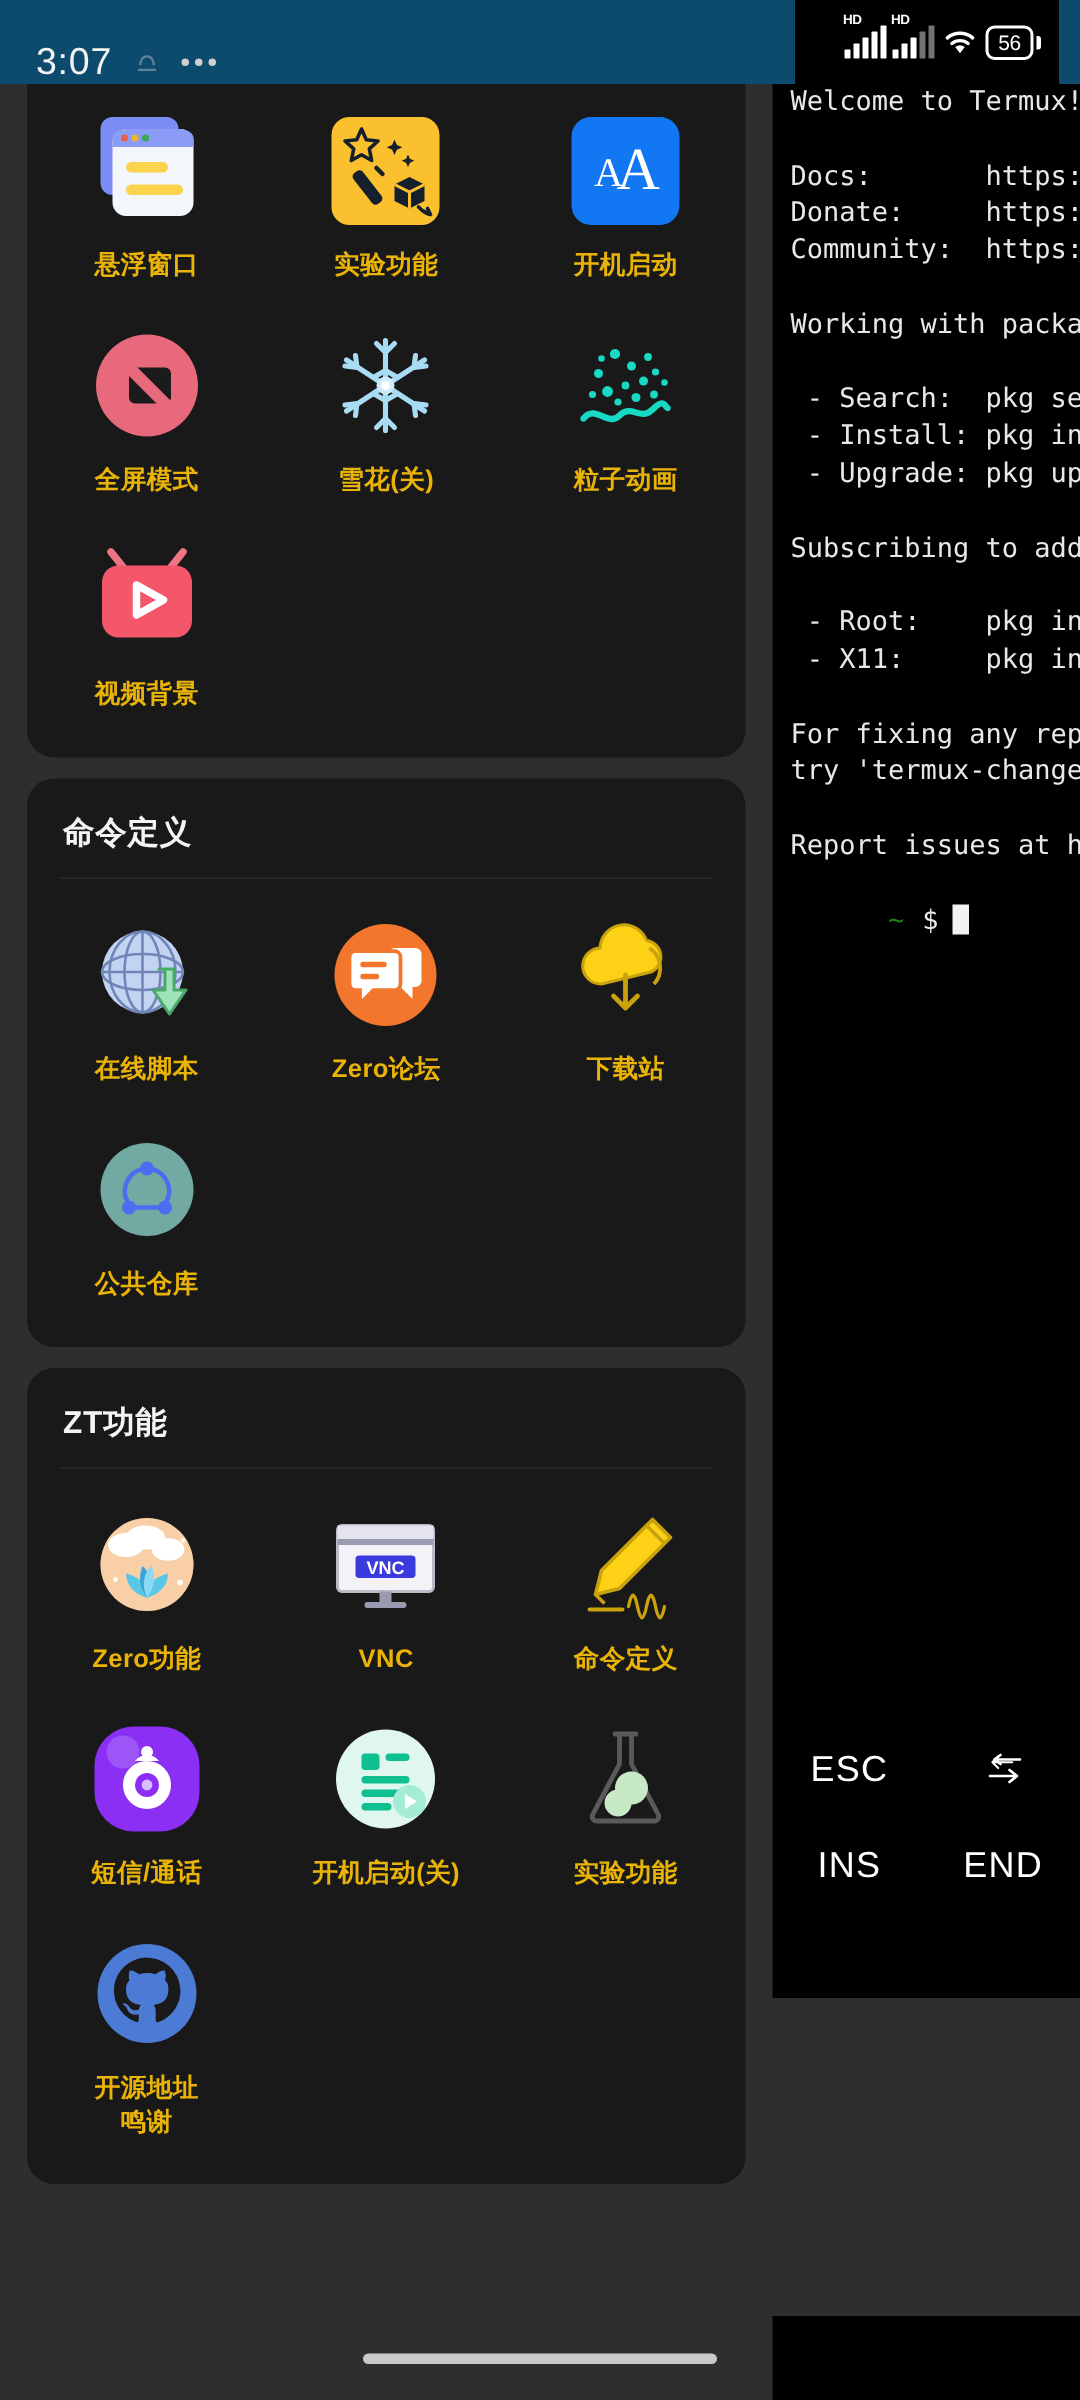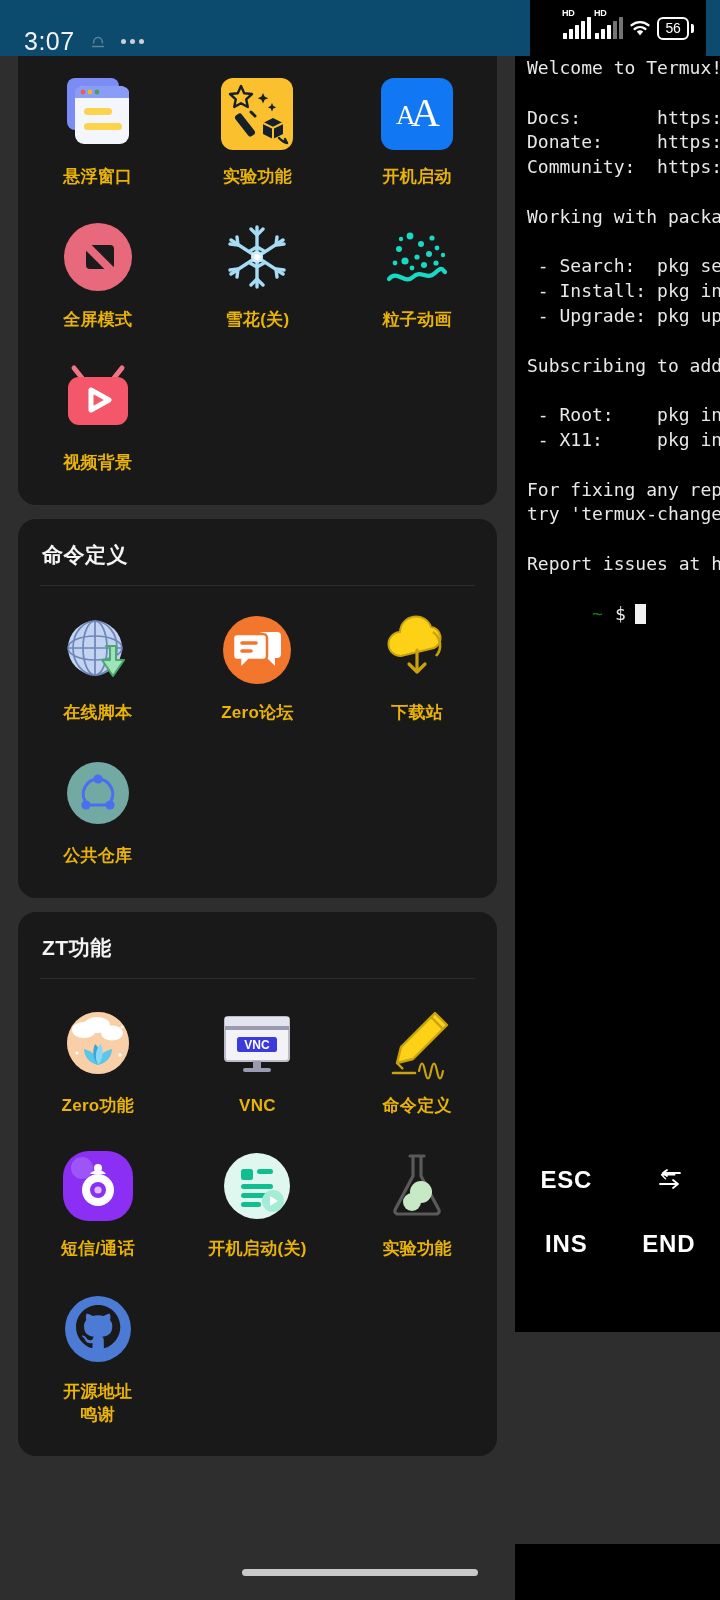--- a/index.html
+++ b/index.html
@@ -96,21 +96,21 @@
     vertical-align: -4px; margin-left: 9px;
   }
 
   .extrakeys {
     position: absolute; left: 0; bottom: 56px; width: 205px;
     display: flex; flex-direction: column;
   }
   .ek-row { display: flex; height: 64px; }
   .ek {
     flex: 1 1 0; display: flex; align-items: center; justify-content: center;
-    color: #fff; font-size: 24px; font-weight: 700; letter-spacing: .8px;
+    color: #fff; font-size: 24px; font-weight: 400; letter-spacing: .8px;
   }
   .ek svg { width: 30px; height: 24px; }
 
   
   .homebar {
     position: absolute; left: 0; bottom: 0; width: 720px; height: 56px;
     z-index: 50; display: flex; align-items: center; justify-content: center;
   }
   .homebar .pill {
     width: 236px; height: 7px; border-radius: 4px; background: #c9c9c9;

